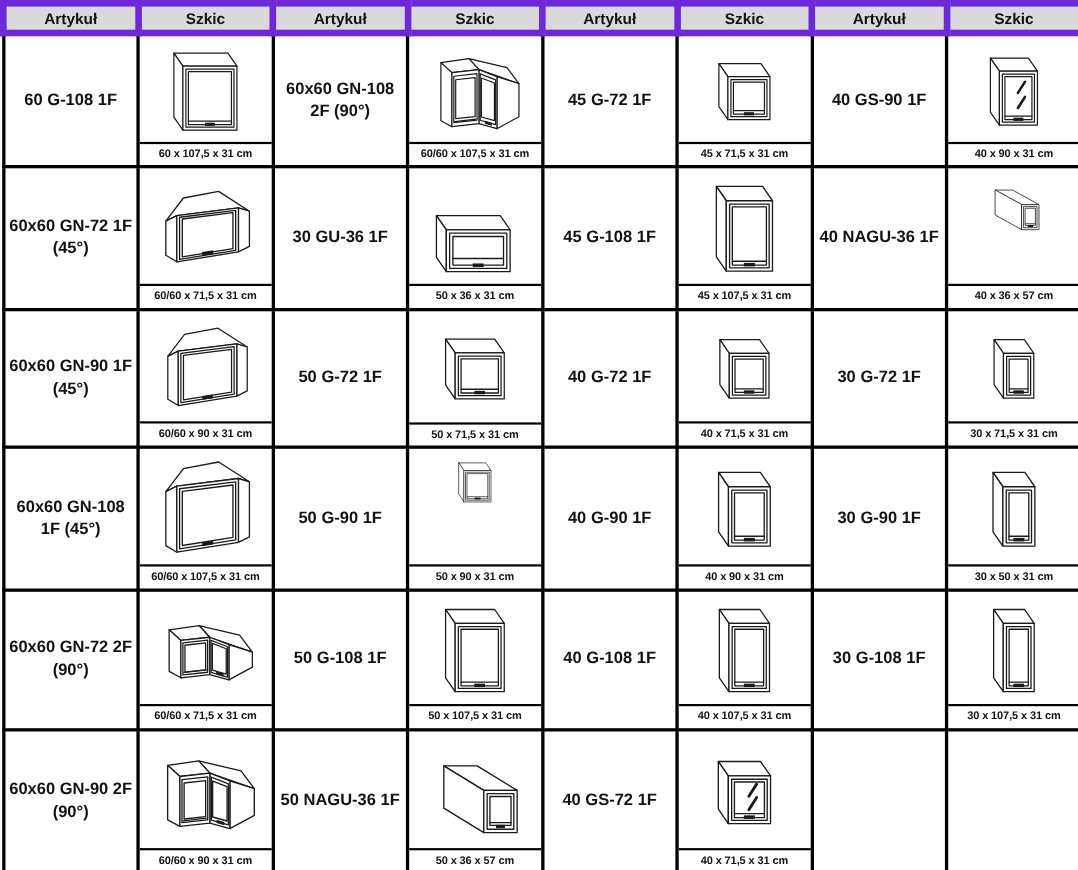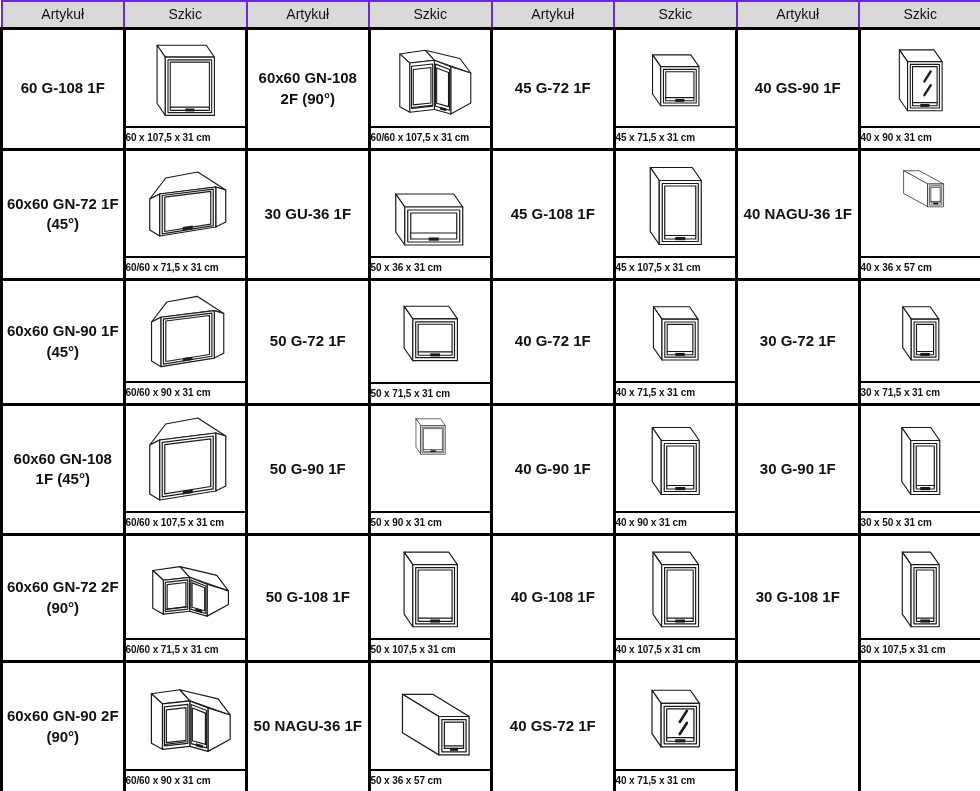--- a/index.html
+++ b/index.html
@@ -1,30 +1,30 @@
 <!DOCTYPE html>
 <html><head>
 <meta charset="utf-8">
 <style>
   html,body{margin:0;padding:0;background:#ffffff;}
   body{width:980px;font-family:"Liberation Sans", sans-serif;color:#111;}
   table.catalog{border-collapse:collapse;table-layout:fixed;width:980px;}
   table.catalog col{width:122.5px;}
   table.catalog th{
-    background:#d9d9d9;border:2px solid #6d28d9;font-size:14px;font-weight:400;
+    background:#d9d9d9;border:6px solid #6d28d9;font-size:14px;font-weight:700;
     padding:0;text-align:center;color:#111;
   }
   table.catalog td{border:3px solid #000;padding:0;vertical-align:middle;background:#fff;}
   td.art{font-weight:700;font-size:15px;line-height:1.35;text-align:center;padding:0 5px;}
   td.void{border:none;background:#fff;}
   .wrap{display:flex;flex-direction:column;width:100%;}
   .sk{flex:1;min-height:0;display:flex;align-items:center;justify-content:center;padding:2px 6px;}
   .sk svg{width:100%;height:100%;display:block;}
   .dim{
-    border-top:2px solid #000;font-size:10px;font-weight:700;
+    border-top:2px solid #000;font-size:10px;font-weight:700;text-align:center;
     padding:4px 0 3px;letter-spacing:-0.1px;white-space:nowrap;
   }
   
   svg.cab polygon, svg.cab rect, svg.cab line{fill:#fff;stroke:#1a1a1a;stroke-width:1.2;stroke-linejoin:round;stroke-linecap:round;}
   svg.cab .f{fill:#1a1a1a;stroke:none;}
   svg.cab line.gm{stroke-width:2.6;}
 </style>
 </head>
 <body>
 

